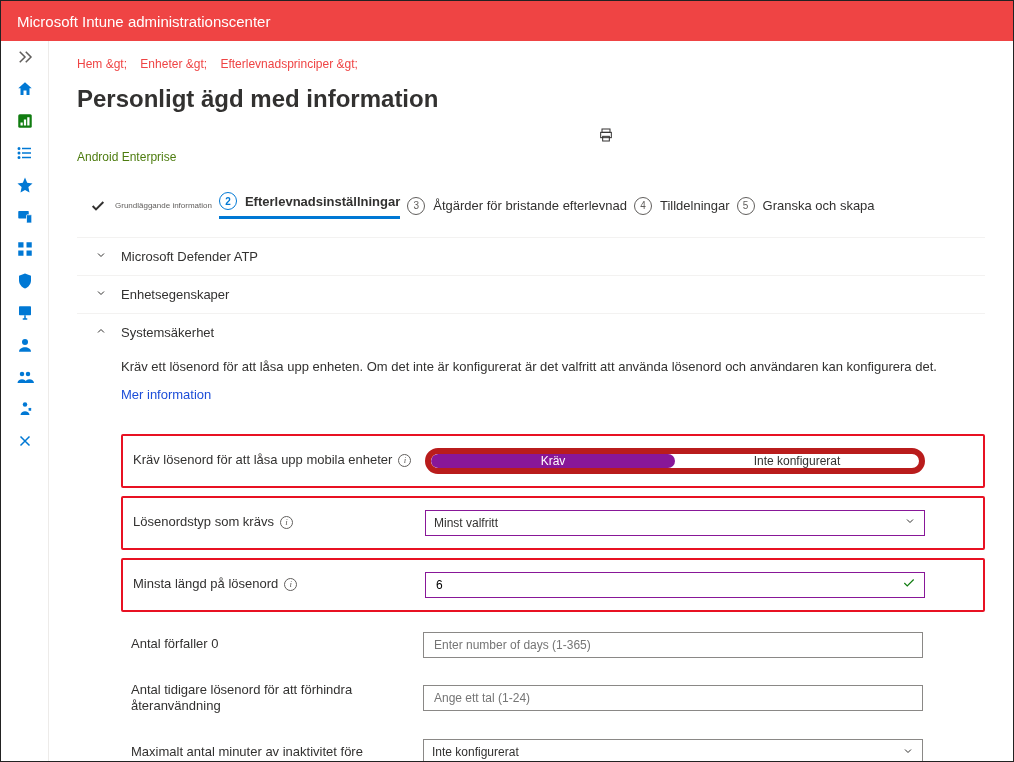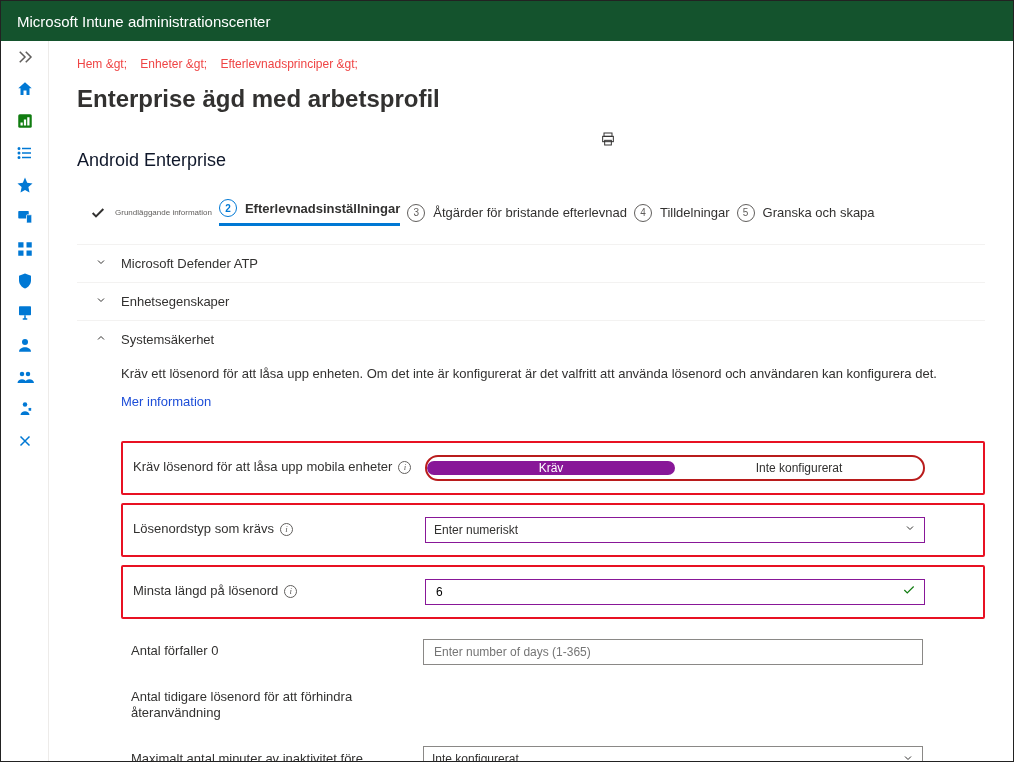--- a/index.html
+++ b/index.html
@@ -8,21 +8,21 @@
     font-family: "Segoe UI", Arial, sans-serif;
     background: #fff;
     color: #323130;
     font-size: 13px;
     width: 1014px;
     height: 762px;
     overflow: hidden;
     border: 1px solid #222;
   }
   .topbar {
-    background: #14532d;
+    background: #ef4444;
     color: #fff;
     height: 40px;
     display: flex;
     align-items: center;
     padding: 0 16px;
     font-size: 15px;
   }
   .shell {
     display: flex;
     height: calc(100% - 40px);
@@ -60,22 +60,22 @@
     display: flex;
     align-items: center;
     gap: 160px;
   }
   .page-title {
     font-size: 24px;
     font-weight: 600;
     margin: 4px 0 2px 0;
   }
   .subtitle {
-    font-size: 18px;
-    color: #0f172a;
+    font-size: 12px;
+    color: #4d7c0f;
     margin-bottom: 28px;
     margin-top: 37px;
   }
   .print-icon svg { width:16px; height:16px; color:#323130; }
   
   .steps {
     display: flex;
     align-items: center;
     gap: 7px;
     border-bottom: 0;
@@ -123,23 +123,22 @@
     line-height:1.3;
   }
   .info-icon {
     width:13px;height:13px;border:1px solid #605e5c;border-radius:50%;
     display:inline-flex;align-items:center;justify-content:center;
     font-size:9px;color:#605e5c;font-style:italic;font-family:serif;
   }
   .control { flex:1; }
   
   .pill {
-    display:flex; width:500px; border:2px solid #b91c1c; border-radius:16px; overflow:hidden;
+    display:flex; width:500px; border:6px solid #b91c1c; border-radius:16px; overflow:hidden;
     height:26px;
-    align-items:center;
   }
   .pill > div {
     flex:1; display:flex;align-items:center;justify-content:center;
     font-size:12px;
   }
   .pill .sel { background:#881798; color:#fff; border-radius:14px;}
   
   .select, .textinput {
     width:500px; height:26px; border:1px solid #8a8886;
     display:flex;align-items:center;justify-content:space-between;
@@ -248,21 +247,21 @@
 
   <div class="content">
     <div class="breadcrumb">
       <span>Hem &amp;gt;</span>
       <span>Enheter &amp;gt;</span>
       <span>Efterlevnadsprinciper &amp;gt;</span>
     </div>
 
     <div class="title-row">
       <div>
-        <div class="page-title">Enterprise ägd med arbetsprofil</div>
+        <div class="page-title">Personligt ägd med information</div>
         <div class="subtitle">Android Enterprise</div>
       </div>
       <div class="print-icon">
         <svg viewBox="0 0 24 24" fill="none" stroke="currentColor" stroke-width="1.5">
             <rect x="6" y="3" width="12" height="5"></rect>
             <rect x="4" y="8" width="16" height="8"></rect>
             <rect x="7" y="14" width="10" height="7"></rect>
           </svg>
       </div>
     </div>
@@ -330,21 +329,21 @@
         </div>
       </div>
 
       <div class="row hl">
         <div class="label">
           <span>Lösenordstyp som krävs</span>
           <span class="info-icon">i</span>
         </div>
         <div class="control">
           <div class="select purple">
-            <span>Enter numeriskt</span>
+            <span>Minst valfritt</span>
             <span class="chev"><svg viewBox="0 0 24 24" fill="none" stroke="#323130" stroke-width="2">
                   <path d="M6 9l6 6 6-6"></path>
                 </svg></span>
           </div>
         </div>
       </div>
 
       <div class="row hl">
         <div class="label">
           <span>Minsta längd på lösenord</span>
@@ -368,20 +367,25 @@
           <div class="textinput">
             <input class="placeholder" placeholder="Enter number of days (1-365)" style="">
           </div>
         </div>
       </div>
 
       <div class="row">
         <div class="label">
           <span style="display:block">Antal tidigare lösenord för att förhindra återanvändning</span>
         </div>
+        <div class="control">
+          <div class="textinput">
+            <input class="placeholder" placeholder="Ange ett tal (1-24)" style="">
+          </div>
+        </div>
       </div>
 
       <div class="row">
         <div class="label">
           <span>Maximalt antal minuter av inaktivitet före</span>
         </div>
         <div class="control">
           <div class="select">
             <span>Inte konfigurerat</span>
             <span class="chev"><svg viewBox="0 0 24 24" fill="none" stroke="#323130" stroke-width="2">

